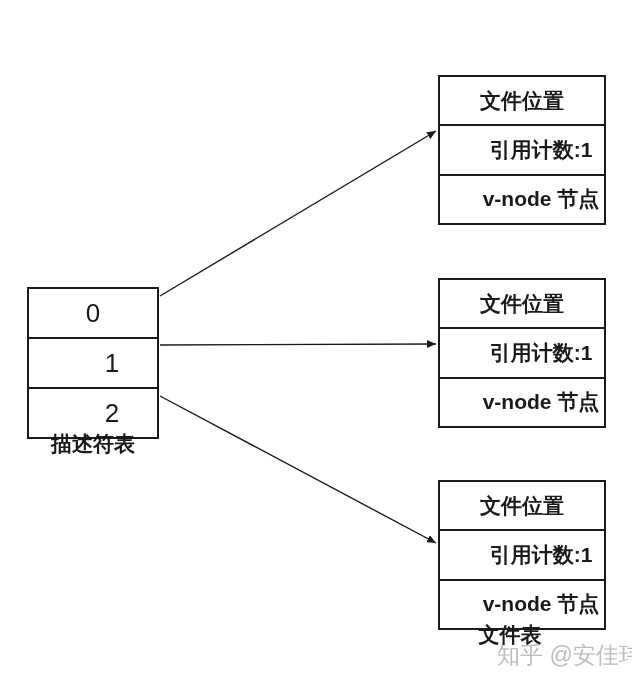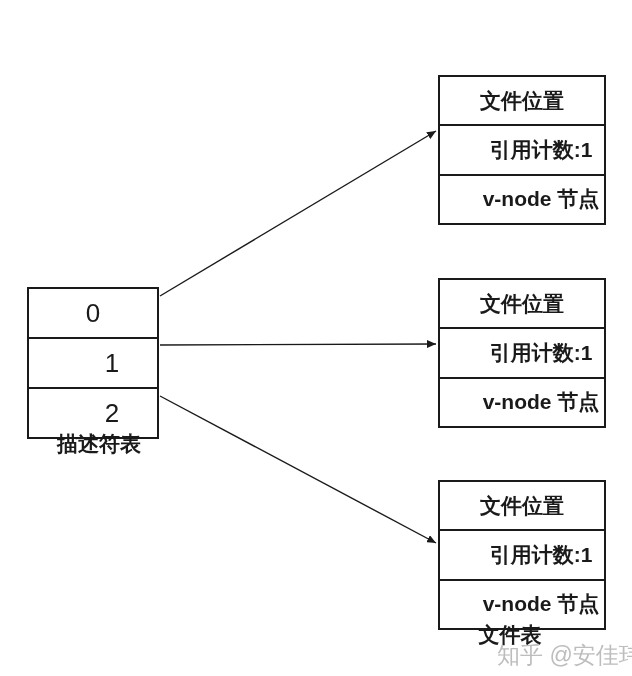--- a/index.html
+++ b/index.html
@@ -51,21 +51,21 @@
   #file-table-2 { top: 260px; }
   #file-table-3 { top: 462px; }
 
   .tbl-label {
     position: absolute;
     font-size: 21px;
     font-weight: 700;
     text-align: center;
     white-space: nowrap;
   }
-  #descriptor-label { left: 33px; top: 430px; width: 132px; }
+  #descriptor-label { left: 27px; top: 430px; width: 132px; }
   #file-tables-label { left: 426px; top: 621px; width: 168px; }
 
   #watermark {
     position: absolute;
     left: 497px; top: 640px;
     font-size: 23px;
     color: var(--watermark);
     white-space: nowrap;
   }
   #arrow-layer {

